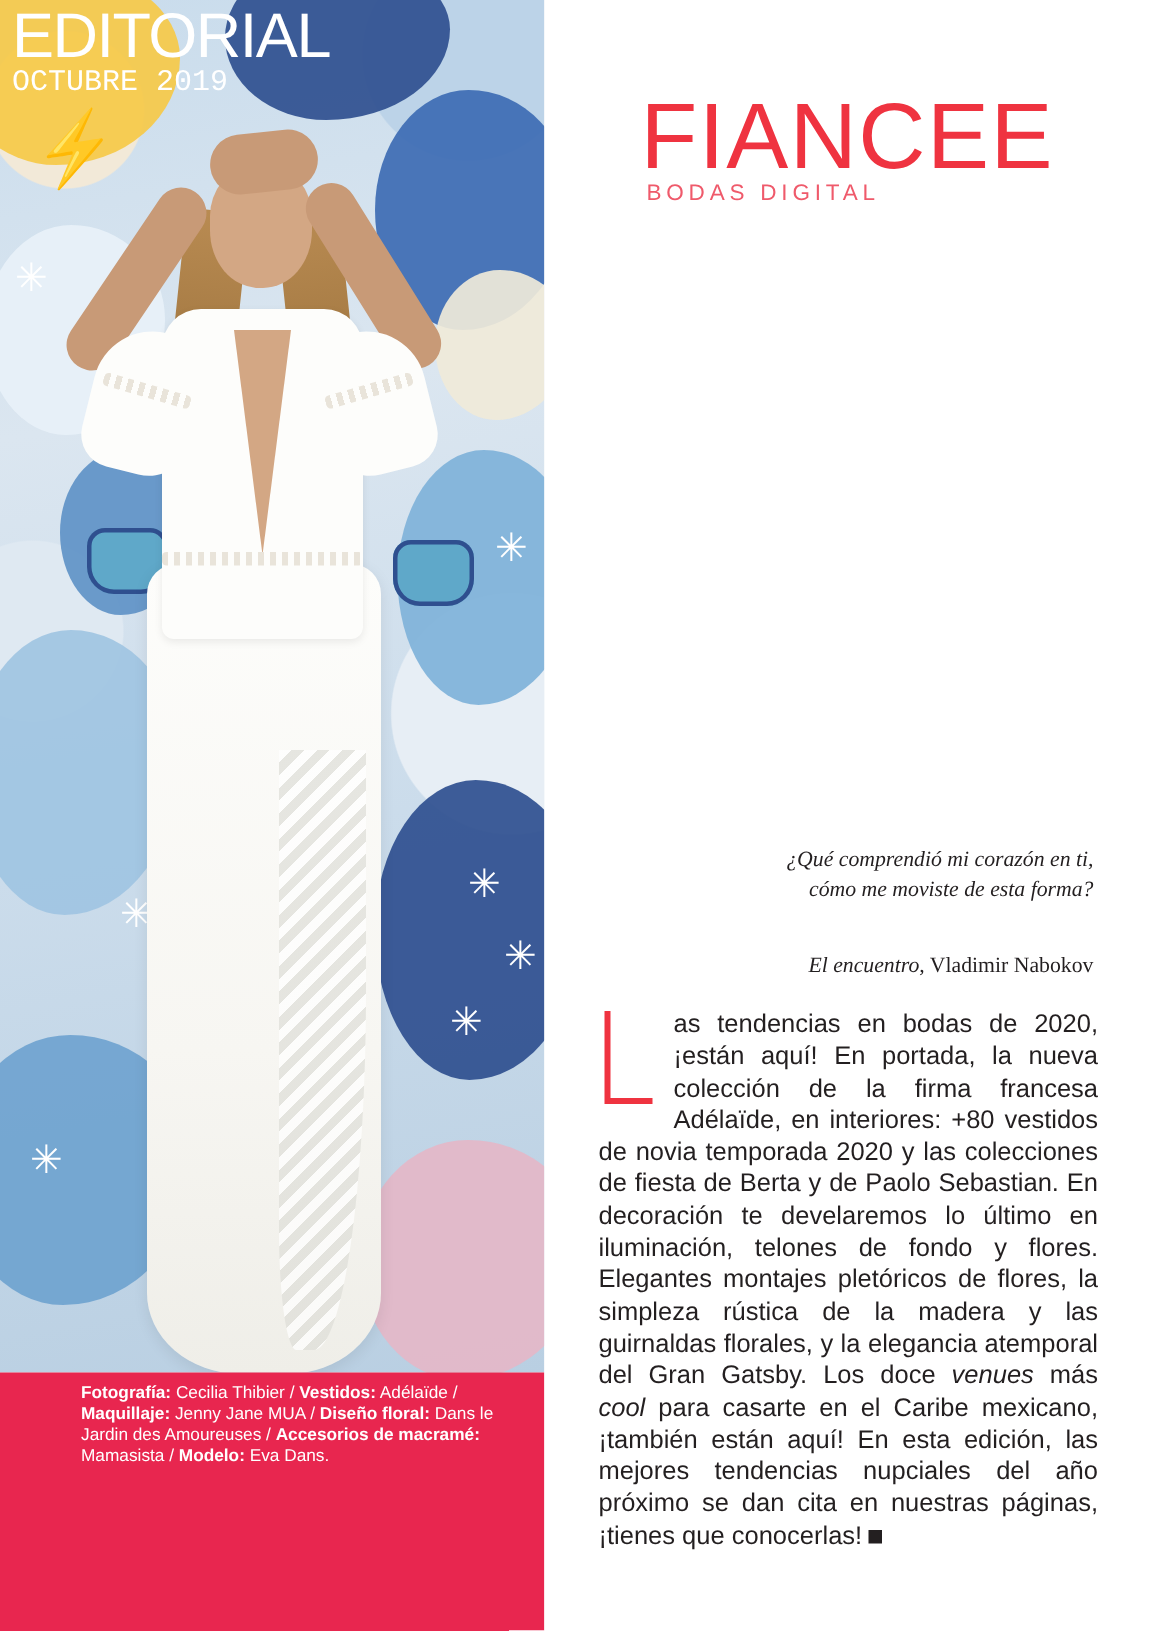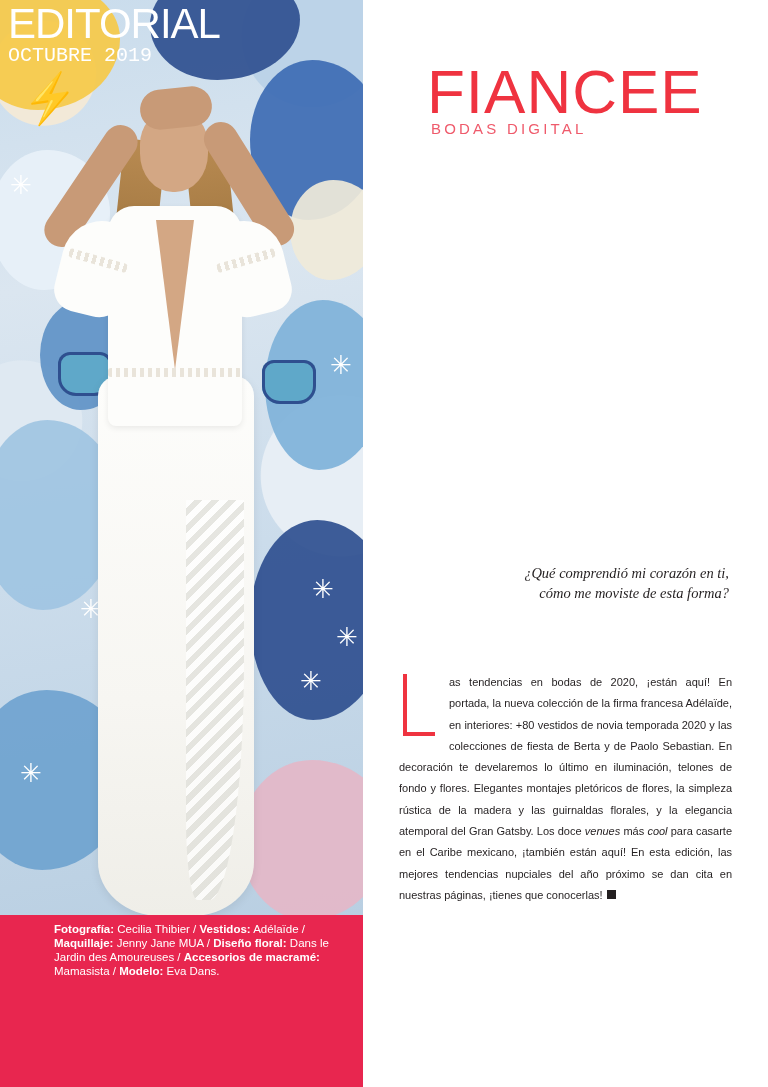--- a/index.html
+++ b/index.html
@@ -282,21 +282,21 @@
     color: #231f20;
     font-family: "Liberation Serif", serif;
   }
   .quote-attr i { font-style: italic; }
 
   .body-text {
     position: absolute;
     left: 36px;
     top: 672px;
     width: 333px;
-    font-size: 11px;
+    font-size: 17px;
     line-height: 21.3px;
     text-align: justify;
     color: #231f20;
     font-family: "Liberation Sans", sans-serif;
   }
   .dropcap {
     float: left;
     width: 44px;
     height: 62px;
     margin: 2px 6px 0 0;
@@ -394,17 +394,20 @@
   <div class="masthead">
     <div class="masthead-title">FIANCEE</div>
     <div class="masthead-sub">BODAS DIGITAL</div>
   </div>
 
   <div class="quote">
     <span>¿Qué comprendió mi corazón en ti,</span><br>
     <span>cómo me moviste de esta forma?</span>
   </div>
 
+  <div class="quote-attr">
+    <i>El encuentro,</i><span> Vladimir Nabokov</span>
+  </div>
 
   <div class="body-text">
     <span class="dropcap"></span><span>as tendencias en bodas de 2020, ¡están aquí! En portada, la nueva colección de la firma francesa Adélaïde, en interiores: +80 vestidos de novia temporada 2020 y las colecciones de fiesta de Berta y de Paolo Sebastian. En decoración te develaremos lo último en iluminación, telones de fondo y flores. Elegantes montajes pletóricos de flores, la simpleza rústica de la madera y las guirnaldas florales, y la elegancia atemporal del Gran Gatsby. Los doce </span><i>venues</i><span> más </span><i>cool</i><span> para casarte en el Caribe mexicano, ¡también están aquí! En esta edición, las mejores tendencias nupciales del año próximo se dan cita en nuestras páginas, ¡tienes que conocerlas!</span><span class="endmark"></span>
   </div>
 </div>
 
 </body></html>

